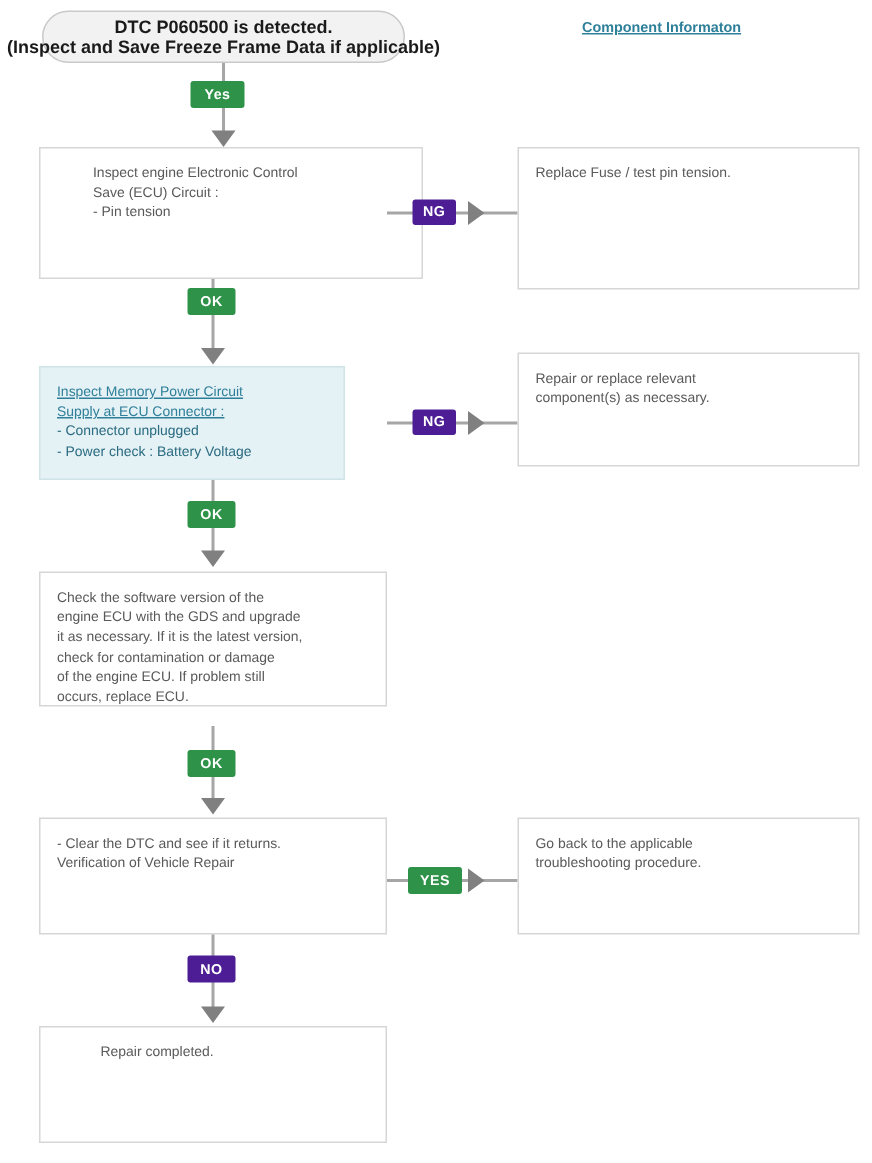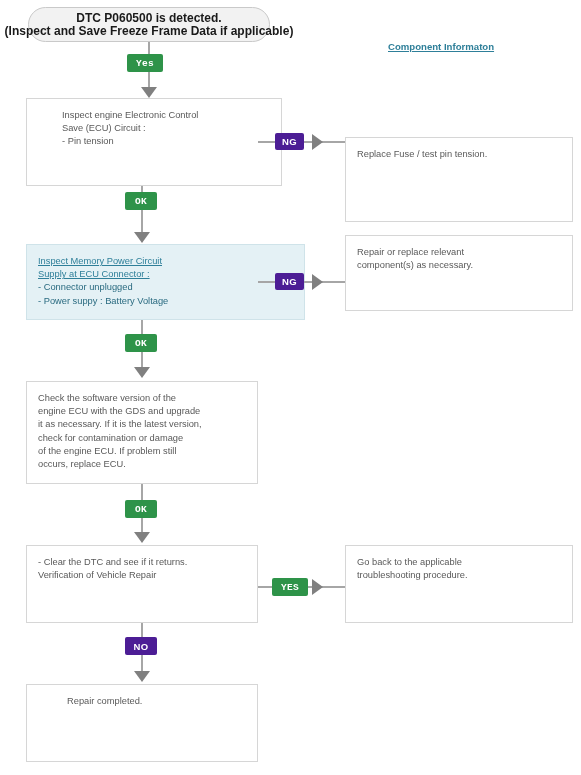--- a/index.html
+++ b/index.html
@@ -70,21 +70,20 @@
   .top-link {
     position: absolute;
     left: 388px;
     top: 13px;
     font-size: 9.6px;
     font-weight: bold;
     color: #2e7f99;
     text-decoration: underline;
     cursor: pointer;
     white-space: nowrap;
-    margin-top: 28px;
   }
 
   
   .vline {
     position: absolute;
     width: 2px;
     background: #a6a6a6;
   }
   .hline {
     position: absolute;
@@ -114,21 +113,21 @@
     box-sizing: border-box;
     display: flex;
     align-items: center;
     justify-content: center;
     font-size: 9.5px;
     font-weight: bold;
     color: #ffffff;
     border-radius: 2px;
     letter-spacing: 0.3px;
   }
-  .badge.ok  { background: #2e9349; font-family: Liberation Mono, monospace; }
+  .badge.ok  { background: #2e9349; }
   .badge.ng  { background: #4c1d95; }
 </style>
 </head>
 <body>
 
 <div id="canvas">
 
   <a class="top-link" href="#">Component Informaton</a>
 
   <div class="start-node">
@@ -143,49 +142,49 @@
   <div class="box" style="left:26px; top:98px; width:256px; height:88px;padding-left:35px;">
     <span class="line">Inspect engine Electronic Control</span>
     <span class="line">Save (ECU) Circuit :</span>
     <span class="line">- Pin tension</span>
   </div>
 
   <div class="hline" style="left:258px; top:141px; width:92px;"></div>
   <div class="badge ng" style="left:275px; top:133px; width:29px; height:17px;">NG</div>
   <div class="arrow-right" style="left:312px; top:134px;"></div>
 
-  <div class="box" style="left:345px; top:98px; width:228px; height:85px;margin-top:39px;">
+  <div class="box" style="left:345px; top:98px; width:228px; height:95px;">
     <span class="line">Replace Fuse / test pin tension.</span>
   </div>
 
   <div class="vline" style="left:141px; top:186px; height:55px;"></div>
   <div class="badge ok" style="left:125px; top:192px; width:32px; height:18px;">OK</div>
   <div class="arrow-down" style="left:134px; top:232px;"></div>
 
-  <div class="box highlight" style="left:26px; top:244px; width:279px; height:76px;">
+  <div class="box highlight" style="left:26px; top:244px; width:204px; height:76px;">
     <span class="linkline">Inspect Memory Power Circuit </span>
     <span class="linkline">Supply at ECU Connector :</span>
     <span class="line">- Connector unplugged</span>
-    <span class="line">- Power suppy : Battery Voltage</span>
+    <span class="line">- Power check : Battery Voltage</span>
   </div>
 
   <div class="hline" style="left:258px; top:281px; width:92px;"></div>
   <div class="badge ng" style="left:275px; top:273px; width:29px; height:17px;">NG</div>
   <div class="arrow-right" style="left:312px; top:274px;"></div>
 
   <div class="box" style="left:345px; top:235px; width:228px; height:76px;">
     <span class="line">Repair or replace relevant</span>
     <span class="line">component(s) as necessary.</span>
   </div>
 
   <div class="vline" style="left:141px; top:320px; height:55px;"></div>
   <div class="badge ok" style="left:125px; top:334px; width:32px; height:18px;">OK</div>
   <div class="arrow-down" style="left:134px; top:367px;"></div>
 
-  <div class="box" style="left:26px; top:381px; width:232px; height:103px;">
+  <div class="box" style="left:26px; top:381px; width:232px; height:90px;">
     <span class="line">Check the software version of the</span>
     <span class="line">engine ECU with the GDS and upgrade</span>
     <span class="line">it as necessary. If it is the latest version,</span>
     <span class="line">check for contamination or damage</span>
     <span class="line">of the engine ECU. If problem still</span>
     <span class="line">occurs, replace ECU.</span>
   </div>
 
   <div class="vline" style="left:141px; top:484px; height:56px;"></div>
   <div class="badge ok" style="left:125px; top:500px; width:32px; height:18px;">OK</div>

